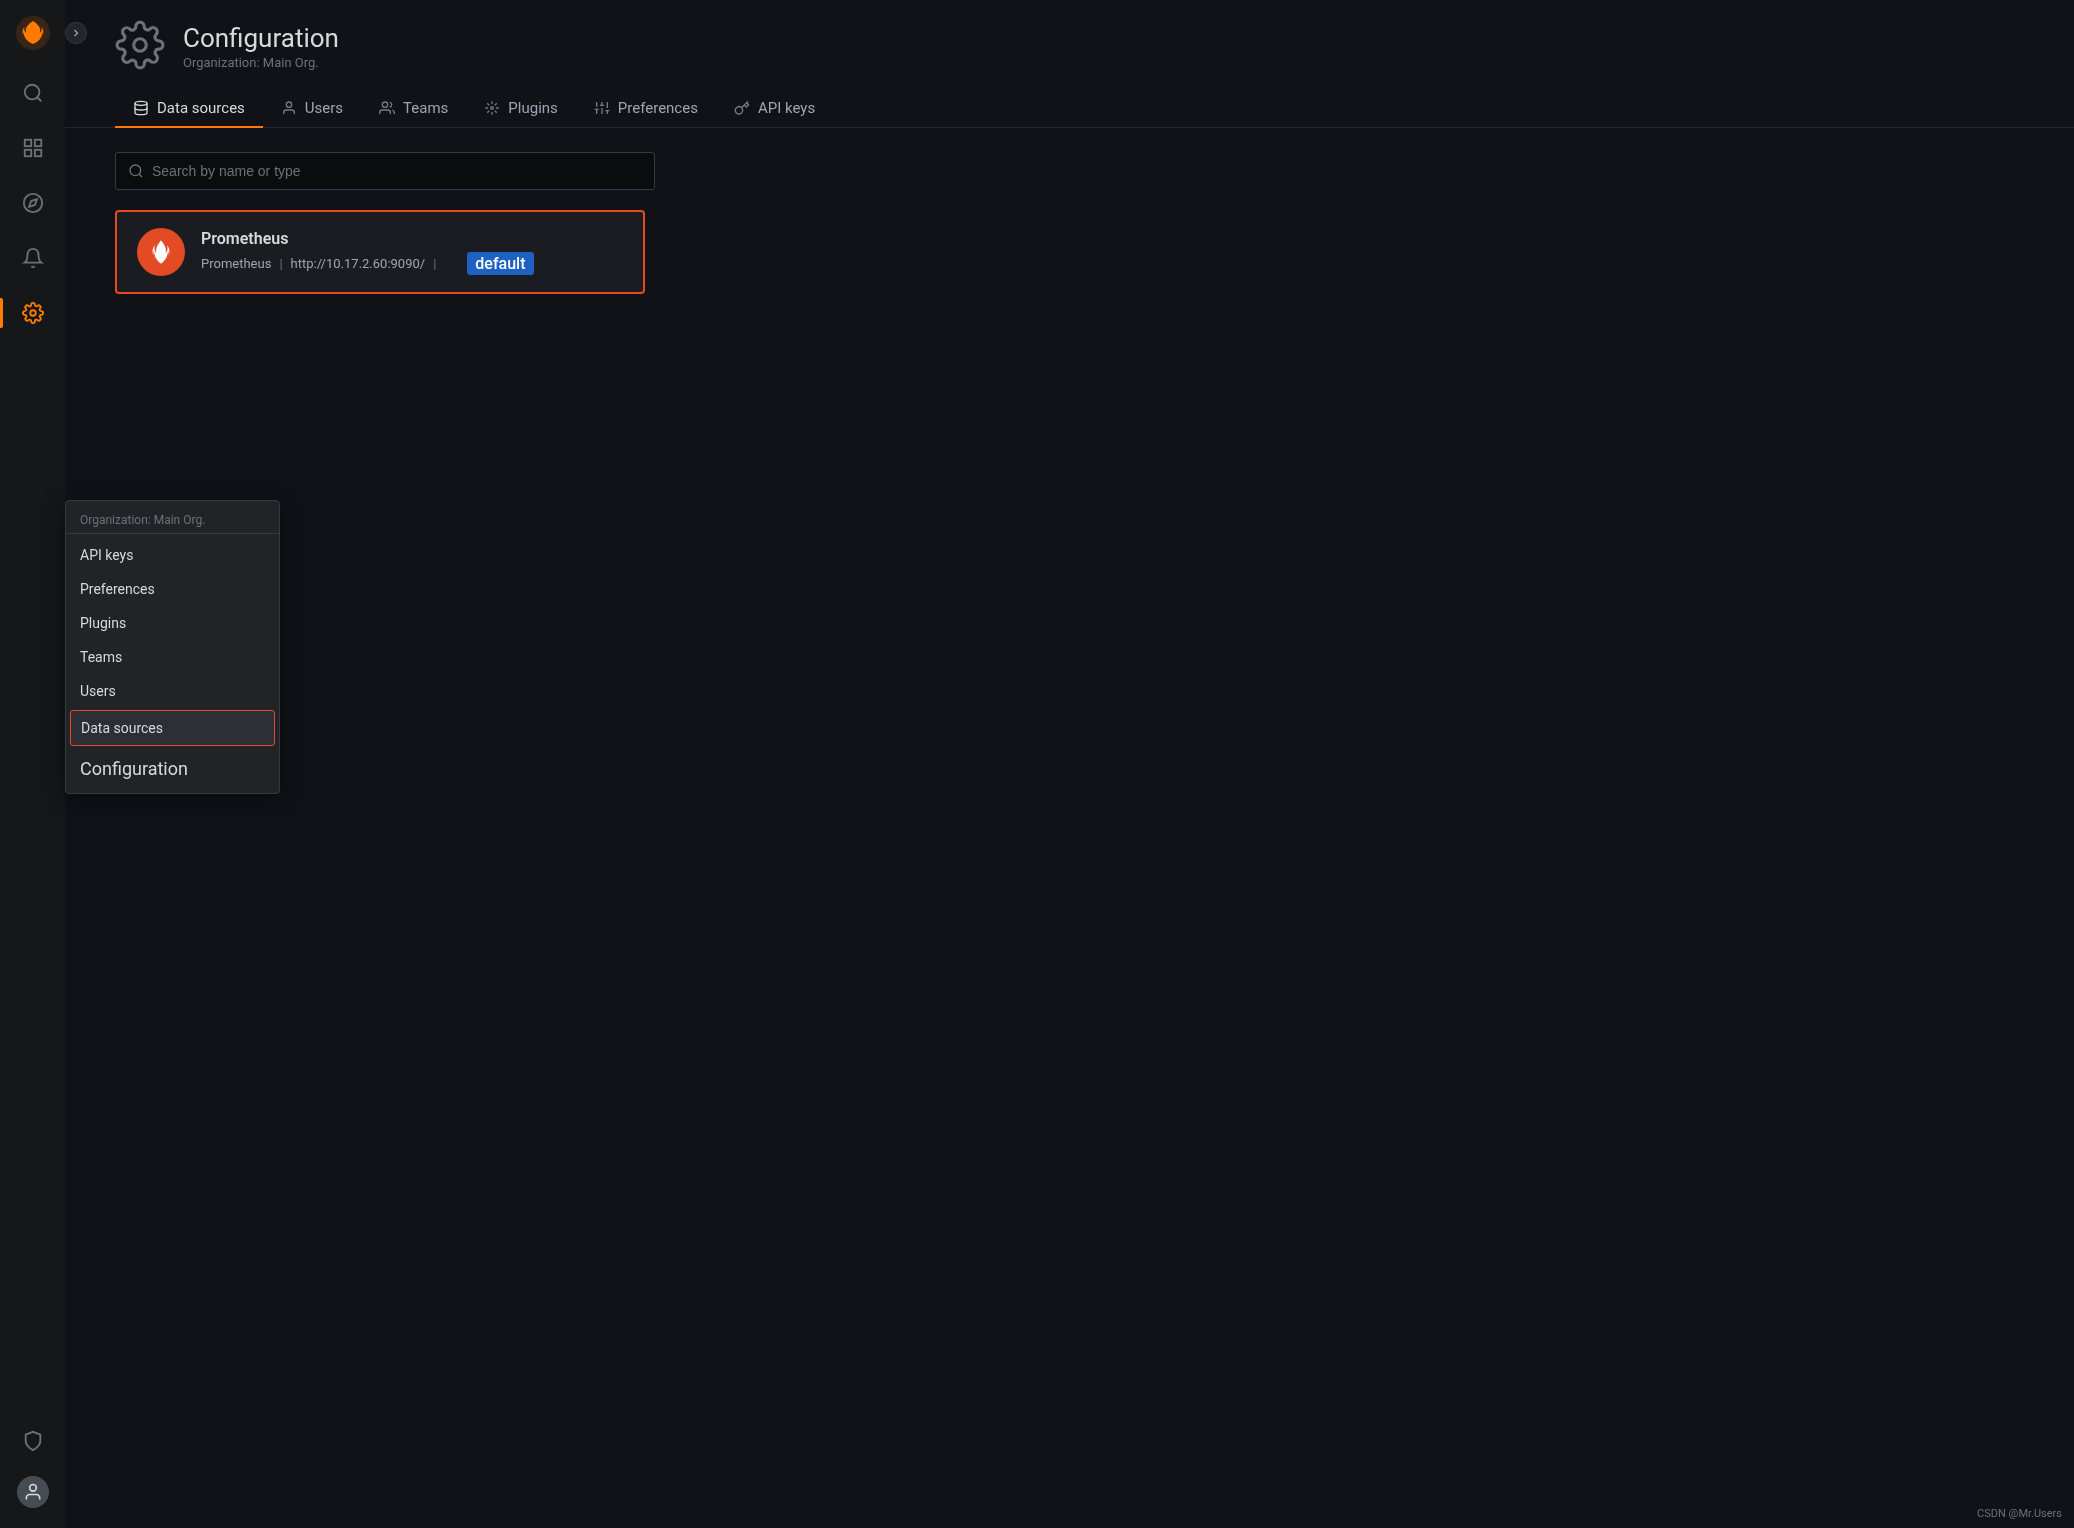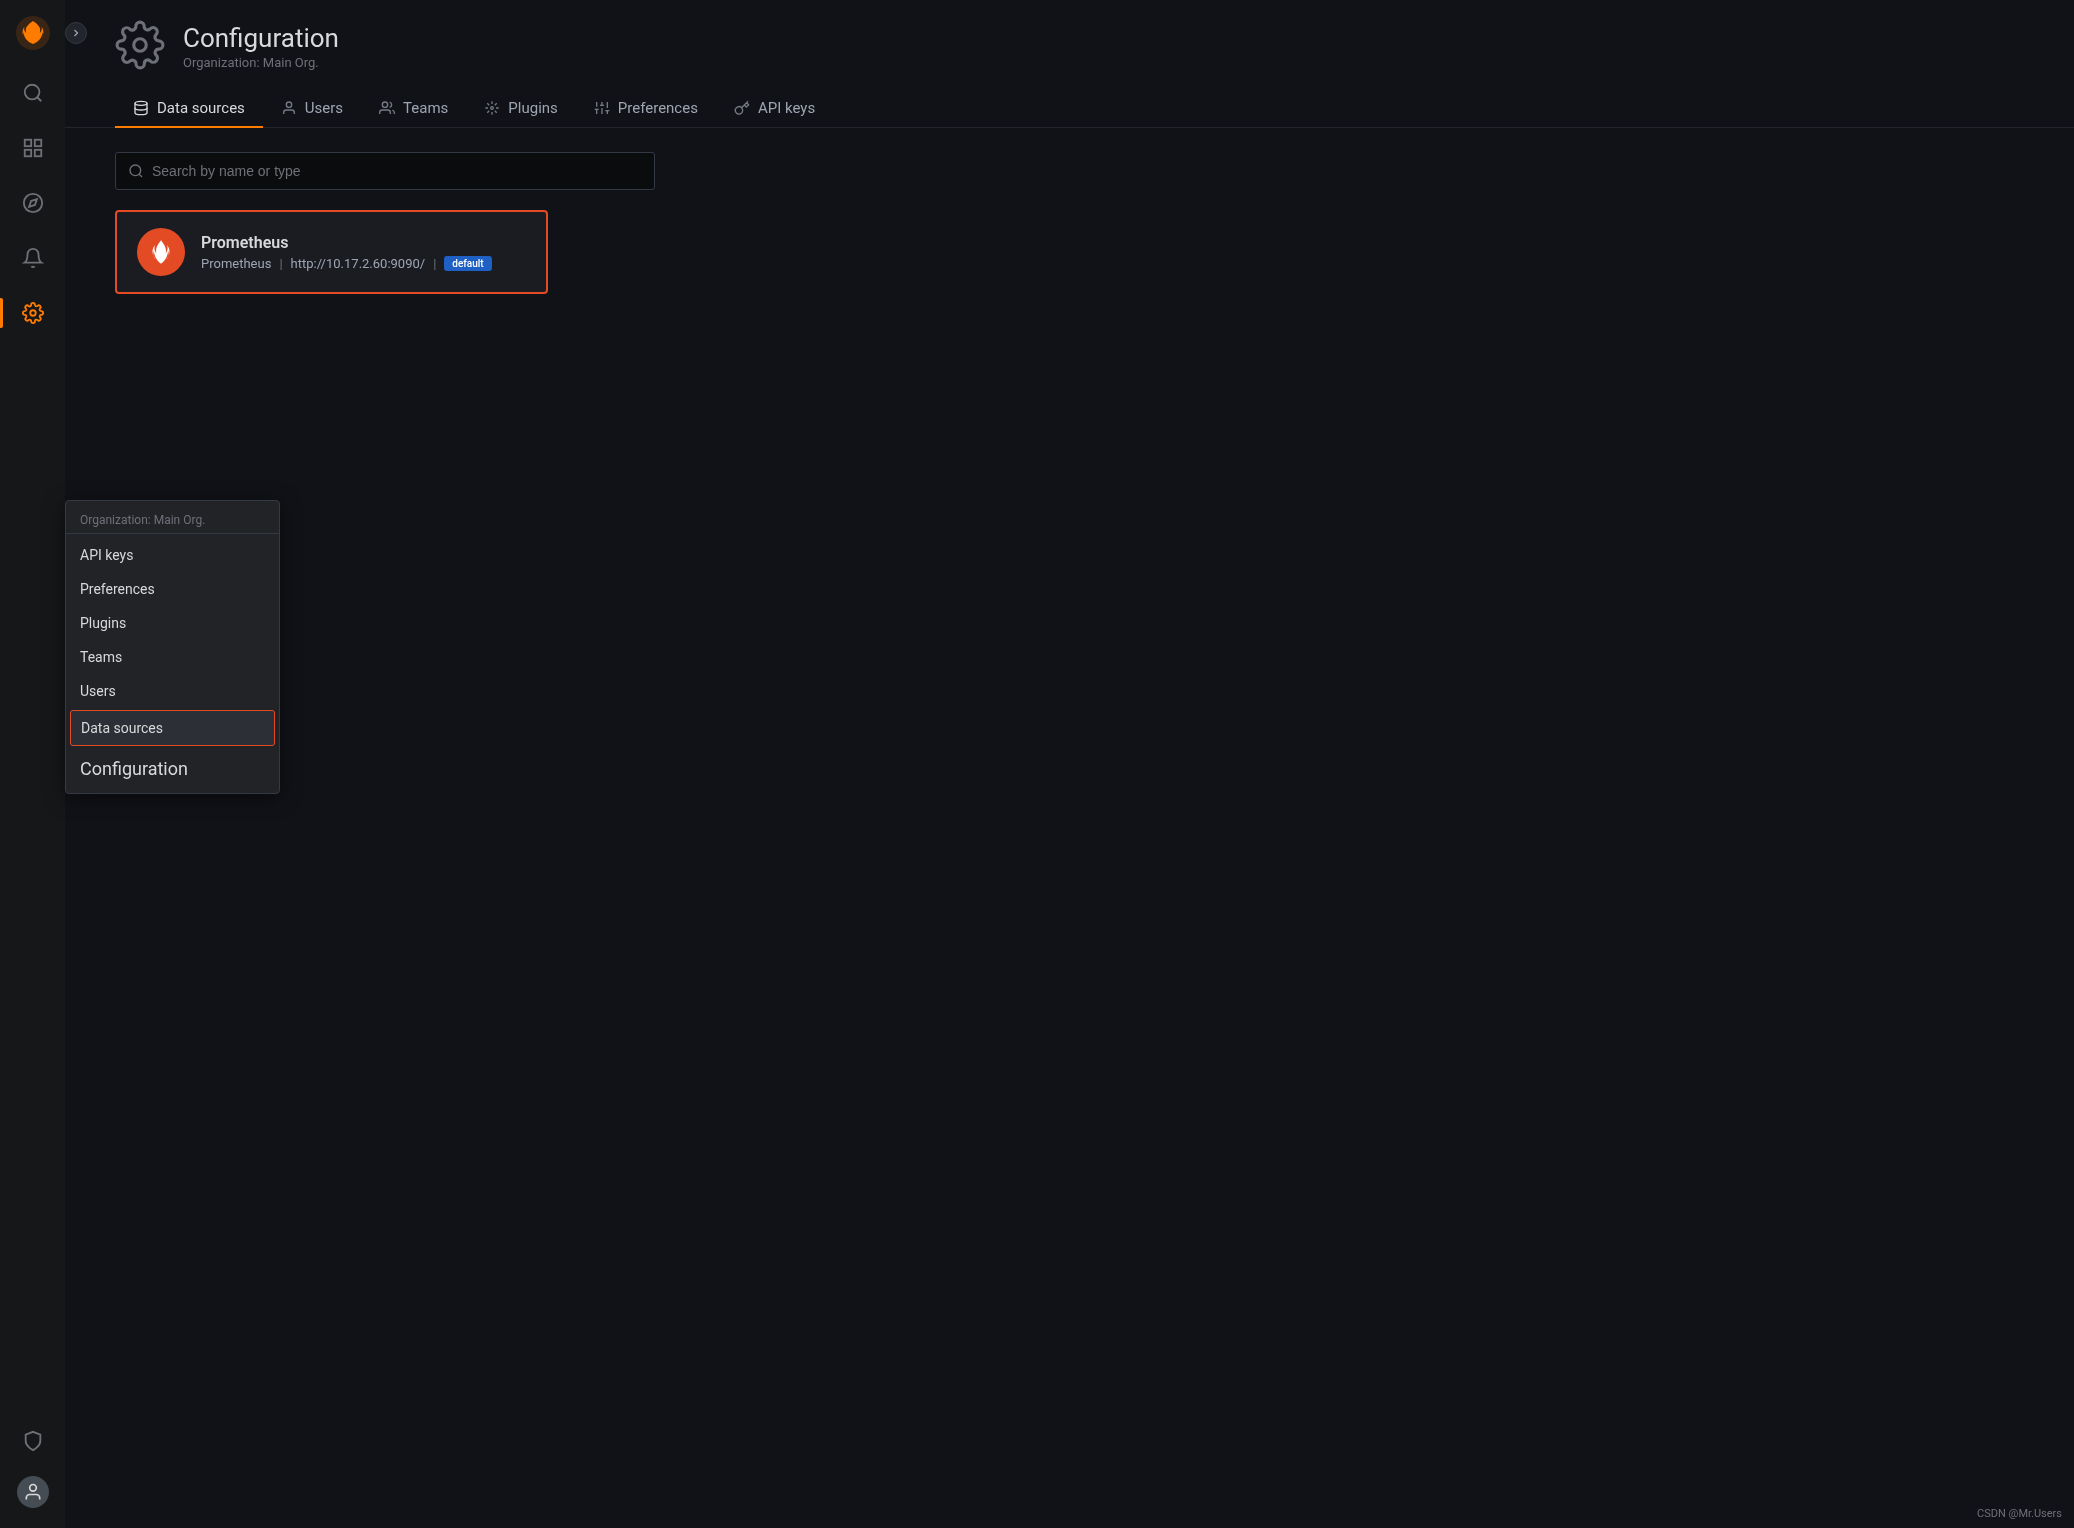--- a/index.html
+++ b/index.html
@@ -205,21 +205,21 @@
       font-size: 14px;
       flex: 1;
     }
     .search-bar input::placeholder {
       color: #6e7077;
     }
 
     
     .ds-card {
       margin-top: 20px;
-      width: 433px;
+      width: 530px;
       background: #1a1c21;
       border: 2px solid #e34b25;
       border-radius: 4px;
       padding: 16px 20px;
       display: flex;
       align-items: center;
       gap: 16px;
       cursor: pointer;
     }
     .ds-icon {
@@ -250,24 +250,25 @@
       align-items: center;
       gap: 8px;
       margin-top: 4px;
     }
     .ds-meta-sep {
       color: #6e7077;
     }
     .badge-default {
       background: #1f60c4;
       color: #fff;
-      font-size: 10px;
+      font-size: 16px;
       padding: 2px 8px;
       border-radius: 3px;
       font-weight: 500;
+      margin-left: 23px;
     }
 
     
     .context-menu {
       position: absolute;
       left: 65px;
       top: 500px;
       width: 215px;
       background: #212327;
       border: 1px solid #343a45;

